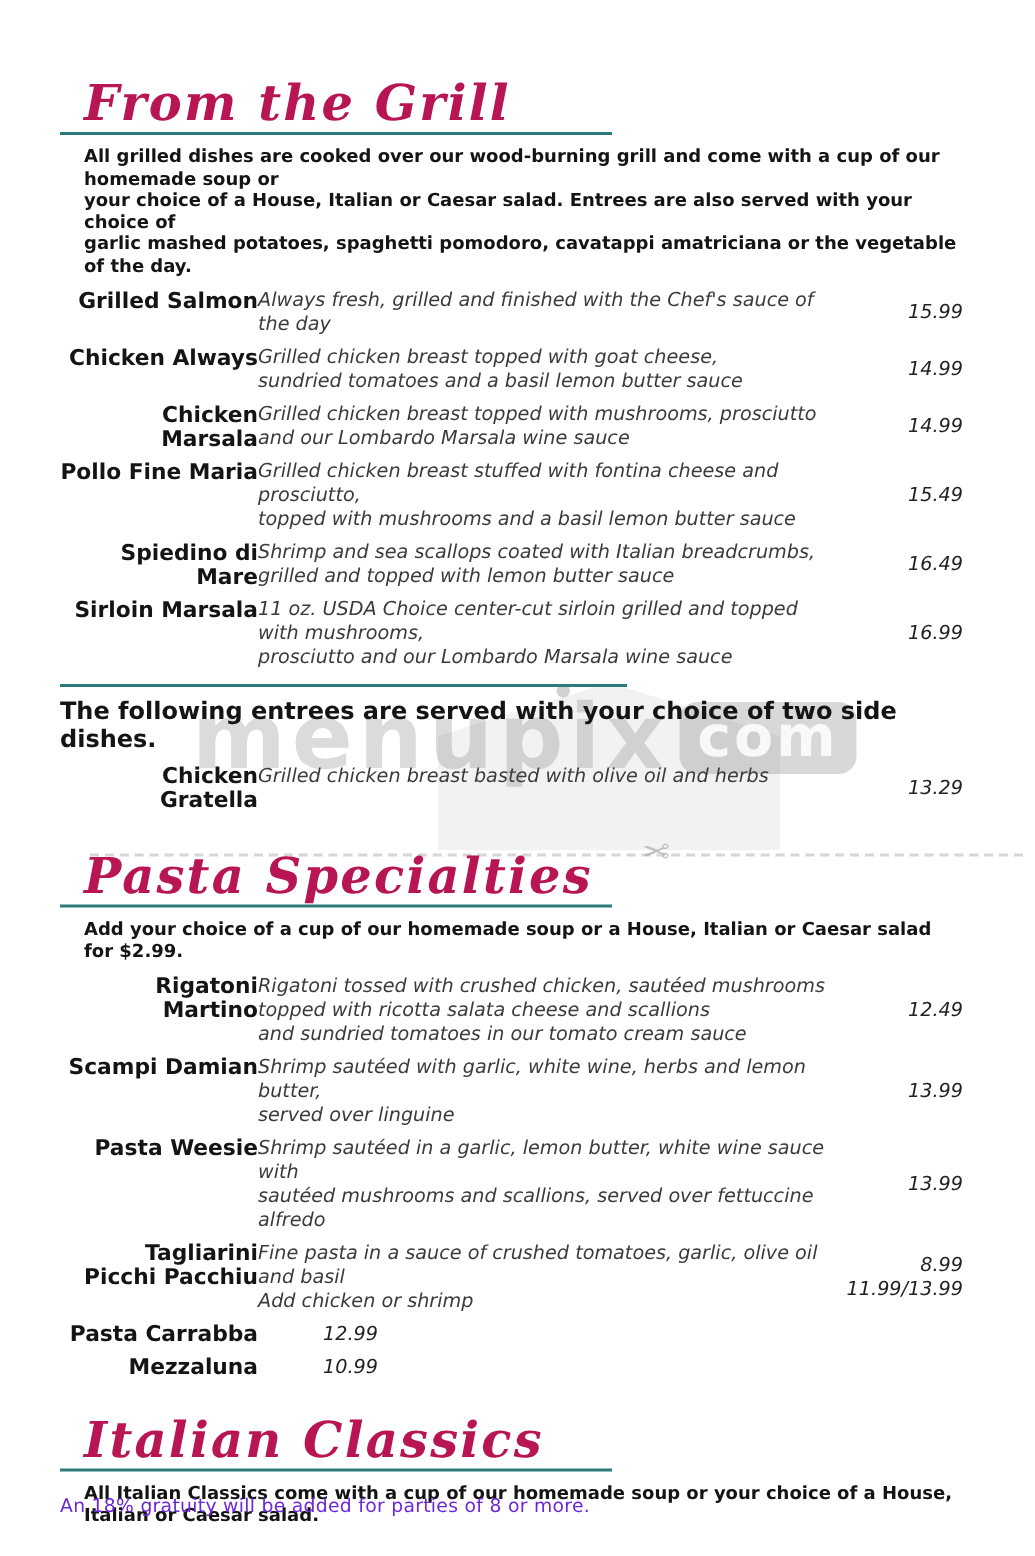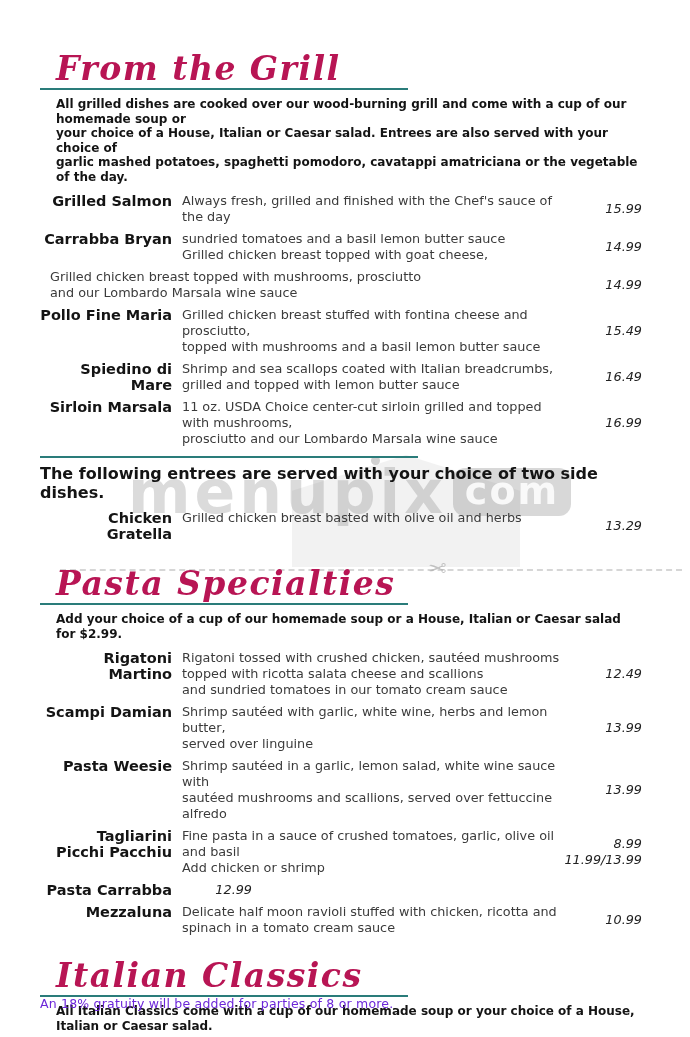--- a/index.html
+++ b/index.html
@@ -20,22 +20,22 @@
   }
   .section-intro{
     font-size:12px;font-weight:bold;color:#141414;
     line-height:14.5px;margin:7px 0 9px 16px;white-space:pre-line;
   }
 
   
   .menu-item-row{display:flex;margin-bottom:6px;}
   .item-name{flex:none;width:132px;text-align:right;
     font-weight:bold;font-size:14.5px;line-height:16px;color:#141414;}
-  .item-desc{flex:1;margin-left:10px;
-    font-size:12.8px;line-height:16px;color:#3b3b3b;}
+  .item-desc{flex:1;
+    font-style:italic;font-size:12.8px;line-height:16px;color:#3b3b3b;}
   .item-price{flex:none;width:80px;text-align:right;
     font-style:italic;font-size:12.8px;line-height:16px;color:#222;
     display:flex;flex-direction:column;justify-content:center;}
 
   .mid-divider{width:378px;border:none;border-top:2px solid #2a7c7a;margin:9px 0 6px 0;}
   .section-note{font-size:16px;font-weight:bold;color:#141414;margin:0 0 8px 0;}
 
   .sec-pasta{margin-top:25px;}
   .sec-classics{margin-top:23px;}
 
@@ -98,31 +98,34 @@
           </div>
           <div class="item-desc">
             <div>Always fresh, grilled and finished with the Chef's sauce of the day</div>
           </div>
           <div class="item-price">
             <div>15.99</div>
           </div>
         </div>
         <div class="menu-item-row">
           <div class="item-name">
-            <div>Carrabba Bryan</div>
-          </div>
-          <div class="item-desc">
+            <div>Chicken Always</div>
+          </div>
+          <div class="item-desc">
+            <div>Grilled chicken breast topped with goat cheese,</div>
             <div>sundried tomatoes and a basil lemon butter sauce</div>
-            <div>Grilled chicken breast topped with goat cheese,</div>
           </div>
           <div class="item-price">
             <div>14.99</div>
           </div>
         </div>
         <div class="menu-item-row">
+          <div class="item-name">
+            <div>Chicken Marsala</div>
+          </div>
           <div class="item-desc">
             <div>Grilled chicken breast topped with mushrooms, prosciutto</div>
             <div>and our Lombardo Marsala wine sauce</div>
           </div>
           <div class="item-price">
             <div>14.99</div>
           </div>
         </div>
         <div class="menu-item-row">
           <div class="item-name">
@@ -205,21 +208,21 @@
           </div>
           <div class="item-price">
             <div>13.99</div>
           </div>
         </div>
         <div class="menu-item-row">
           <div class="item-name">
             <div>Pasta Weesie</div>
           </div>
           <div class="item-desc">
-            <div>Shrimp sautéed in a garlic, lemon salad, white wine sauce with</div>
+            <div>Shrimp sautéed in a garlic, lemon butter, white wine sauce with</div>
             <div>sautéed mushrooms and scallions, served over fettuccine alfredo</div>
           </div>
           <div class="item-price">
             <div>13.99</div>
           </div>
         </div>
         <div class="menu-item-row">
           <div class="item-name">
             <div>Tagliarini</div>
             <div>Picchi Pacchiu</div>
@@ -237,24 +240,20 @@
           <div class="item-name">
             <div>Pasta Carrabba</div>
           </div>
           <div class="item-price">
             <div>12.99</div>
           </div>
         </div>
         <div class="menu-item-row">
           <div class="item-name">
             <div>Mezzaluna</div>
-          </div>
-          <div class="item-desc">
-            <div>Delicate half moon ravioli stuffed with chicken, ricotta and</div>
-            <div>spinach in a tomato cream sauce</div>
           </div>
           <div class="item-price">
             <div>10.99</div>
           </div>
         </div>
       </div>
   </div>
 
   <div class="section sec-classics">
     <div class="section-title">Italian Classics</div>

